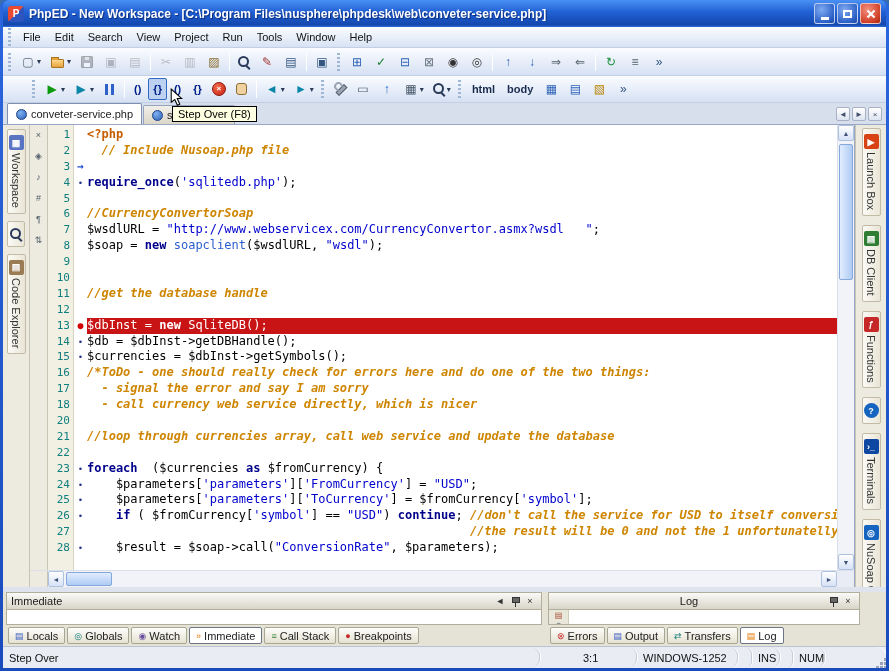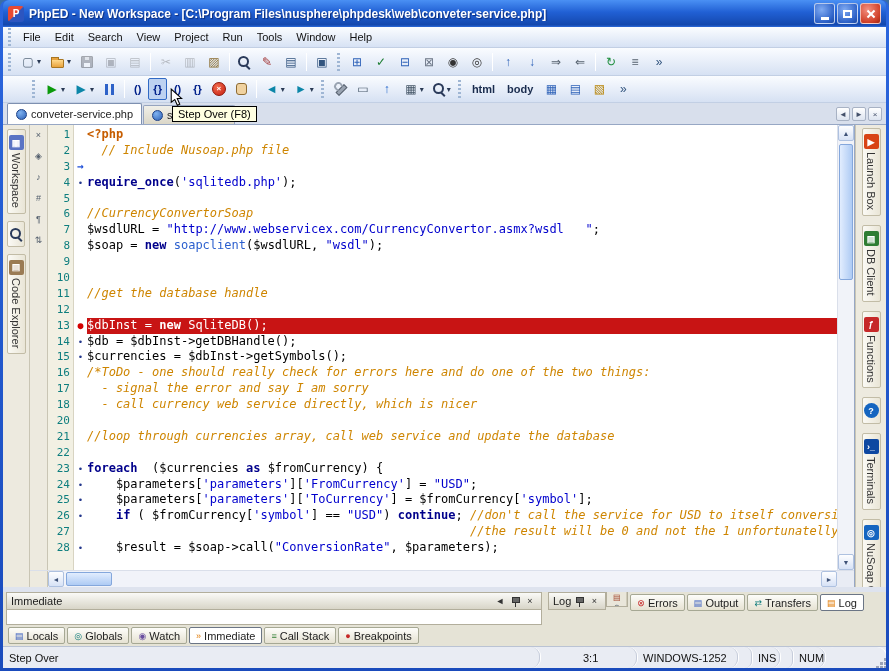--- a/index.html
+++ b/index.html
@@ -71,37 +71,37 @@
   .cline{position:relative;display:flex;height:15.9px;line-height:15.9px;font-family:"DejaVu Sans Mono","Liberation Mono",monospace;font-size:12px;}
   .ln{width:26px;flex:none;text-align:right;padding-right:4px;color:#0E7E7E;font-size:11px;}
   .mk{width:13px;flex:none;text-align:center;}
   .mk-arrow{color:#1E4FD8;font-weight:bold;font-size:11px;}
   .mk-bp{color:#D40000;font-size:10px;}
   .mk-dot{color:#24388C;font-size:9px;}
   .ct{flex:1;white-space:pre;min-width:0;overflow:hidden;}
   .hl-exec .ct{background:#0A32C8;margin-top:32px;} .hl-exec .ct span{color:#fff;}
   .hl-bp .ct{background:#C81414;} .hl-bp .ct span{color:#fff;}
   .seg-p{color:#000;} .seg-k{color:#00008B;font-weight:bold;} .seg-s{color:#0000CD;}
-  .seg-c{color:#CE8500;font-style:italic;} .seg-t{color:#C65D00;font-weight:bold;} .seg-f{color:#2B5FCE;}
+  .seg-c{color:#CE8500;font-style:italic;font-weight:bold;} .seg-t{color:#C65D00;font-weight:bold;} .seg-f{color:#2B5FCE;}
   .vscroll{width:17px;flex:none;display:flex;flex-direction:column;background:#F1F3F9;border-left:1px solid #DADFEA;}
   .sbtn{height:16px;flex:none;display:flex;align-items:center;justify-content:center;font-size:7px;color:#3E5278;background:linear-gradient(#FEFEFF,#D7E2F6);border:1px solid #AEC1E0;border-radius:2px;}
   .strack{flex:1;position:relative;}
   .vthumb{position:absolute;left:1px;right:1px;top:3px;height:33%;background:linear-gradient(90deg,#E2EDFE,#AECBF4);border:1px solid #84A7DC;border-radius:2px;}
   .hscrollrow{height:17px;flex:none;display:flex;background:#F1F3F9;border-top:1px solid #DADFEA;}
   .hpad{width:18px;flex:none;background:#EDEADF;border-right:1px solid #C9C5B4;}
   .hbtn{width:16px;flex:none;display:flex;align-items:center;justify-content:center;font-size:7px;color:#3E5278;background:linear-gradient(#FEFEFF,#D7E2F6);border:1px solid #AEC1E0;border-radius:2px;}
   .htrack{flex:1;position:relative;}
   .hthumb{position:absolute;top:1px;bottom:1px;left:2px;width:46px;background:linear-gradient(#E2EDFE,#AECBF4);border:1px solid #84A7DC;border-radius:2px;}
   .hcorner{width:17px;flex:none;background:#E9ECF4;}
   .hsplit{height:5px;flex:none;background:#DEE3EE;}
   
   .bottomrow{flex:none;height:54px;display:flex;background:#E5E3D6;padding-left:3px;}
   .bcol-left{width:536px;flex:none;display:flex;flex-direction:column;}
   .bgap{width:6px;flex:none;}
-  .bcol-right{flex:1;display:flex;flex-direction:row;min-width:0;text-align:center;}
+  .bcol-right{flex:1;display:flex;flex-direction:column;min-width:0;text-align:center;}
   .bspacer{width:26px;flex:none;}
   .phead{height:18px;flex:none;display:flex;align-items:center;padding:0 4px;background:linear-gradient(#FAFAF7,#D8D5C8);border:1px solid #B2AE9C;font-size:11px;color:#1A1A1A;}
   .ptitle{flex:1;}
   .phbtn{width:14px;height:13px;display:flex;align-items:center;justify-content:center;font-size:9px;color:#333;margin-left:1px;}
   .pbody{height:15px;flex:none;background:#fff;border:1px solid #B2AE9C;border-top:none;display:flex;overflow:hidden;}
   .logtools{width:20px;flex:none;background:#E9E6DA;border-right:1px solid #CFCBB9;display:flex;flex-direction:column;align-items:center;gap:1px;padding-top:1px;}
   .ltbtn{width:14px;height:12px;font-size:8px;display:flex;align-items:center;justify-content:center;}
   .btabs{height:21px;display:flex;align-items:center;gap:2px;padding-left:2px;}
   .btab{height:17px;display:flex;align-items:center;gap:3px;padding:0 6px;border:1px solid #A6A894;background:linear-gradient(#FDFDFA,#E6E2D2);font-size:11px;color:#222;border-radius:2px;white-space:nowrap;}
   .btab.active{background:#FFF;border-color:#6B7585;}

